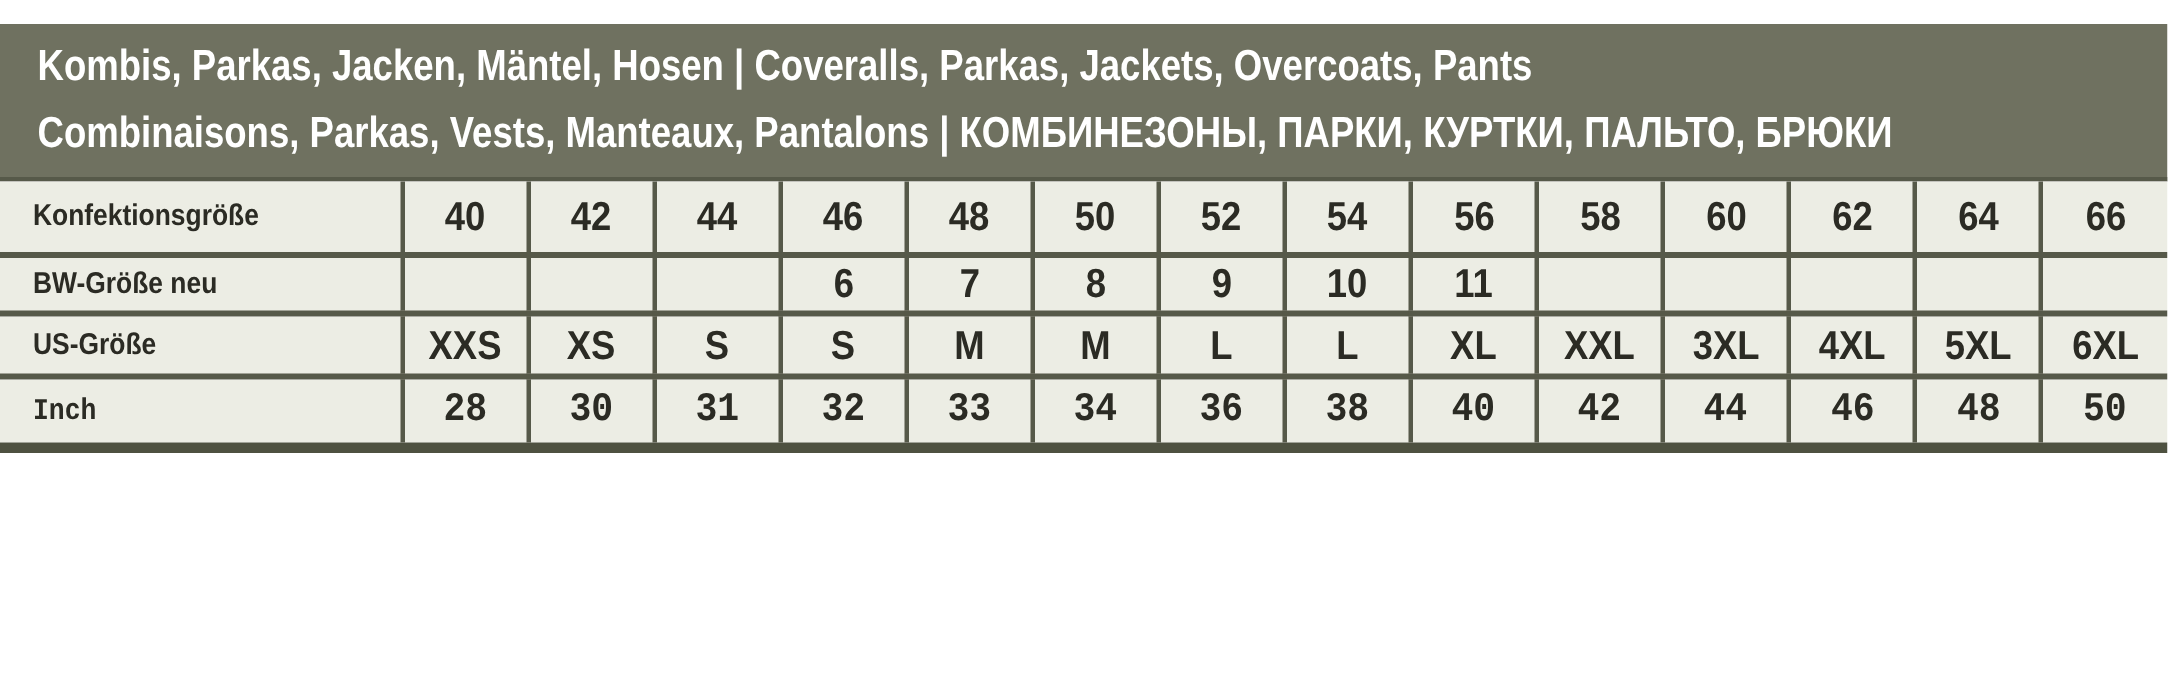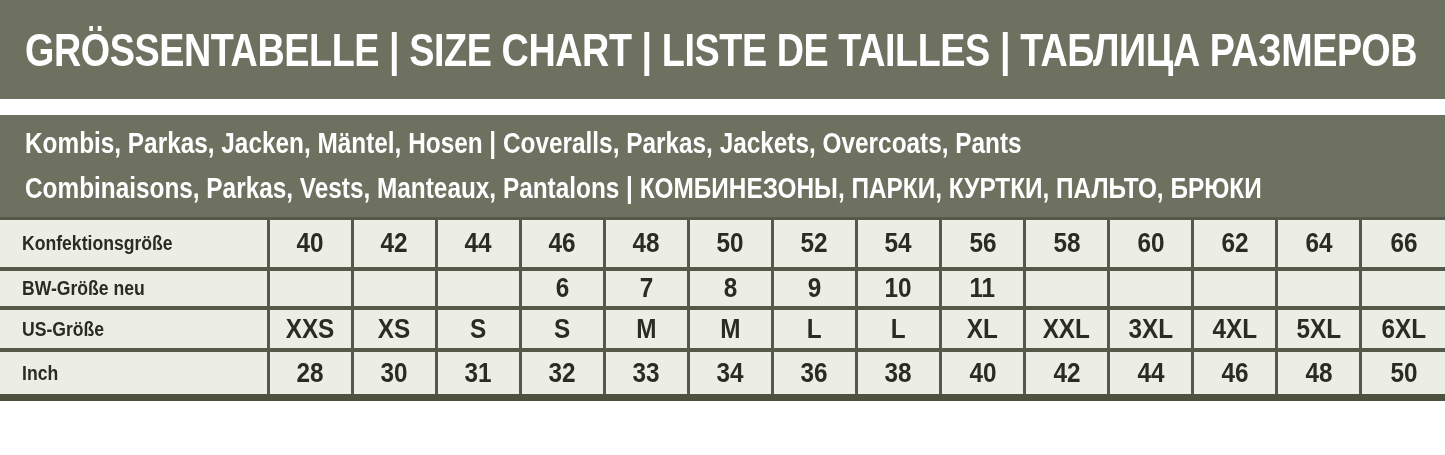--- a/index.html
+++ b/index.html
@@ -74,41 +74,38 @@
   .size-table th, .size-table td {
     background: var(--cell-bg);
     border: 3px solid var(--olive-dark);
     padding: 0;
     color: var(--ink);
     overflow: hidden;
   }
   .size-table tr { border-top: 4px solid var(--olive-dark); }
   .size-table tr:first-child { border-top: none; }
   .size-table tr:first-child th, .size-table tr:first-child td { border-top: none; }
-  .size-table tr:last-child th, .size-table tr:last-child td { border-bottom: none; }
+  .size-table tr:last-child th, .size-table tr:last-child td { border-bottom: none; font-family: Liberation Mono, monospace; }
   .size-table th { width: 268px; text-align: left; padding-left: 22px; font-size: 20px; font-weight: bold; border-left: none; }
   .size-table td { text-align: center; font-size: 27px; font-weight: bold; }
   .size-table td:last-child { border-right: none; }
   .size-table tr:nth-child(1) { height: 49px; }
   .size-table tr:nth-child(2) { height: 39px; }
   .size-table tr:nth-child(3) { height: 42px; margin-top: 32px; }
   .size-table tr:nth-child(4) { height: 44px; text-decoration: underline; }
   .size-table tr:nth-child(5) { height: 40px; }
   .cd-l { display: inline-block; transform: scaleX(0.88); transform-origin: left center; white-space: nowrap; }
   .cd-c { display: inline-block; transform: scaleX(0.9); transform-origin: center center; white-space: nowrap; }
   .bottom-bar { height: 7px; background: var(--bar-dark); }
 </style>
 </head>
 <body>
 
 <div class="page">
 
-  <header class="title-bar">
-    <h1>GRÖSSENTABELLE | SIZE CHART | LISTE DE TAILLES | ТАБЛИЦА РАЗМЕРОВ</h1>
-  </header>
 
   <div class="white-gap"></div>
 
   <section class="category-band">
     <div class="band-left">
       <div class="band-line">Kombis, Parkas, Jacken, Mäntel, Hosen | Coveralls, Parkas, Jackets, Overcoats, Pants</div>
       <div class="band-line">Combinaisons, Parkas, Vests, Manteaux, Pantalons | КОМБИНЕЗОНЫ, ПАРКИ, КУРТКИ, ПАЛЬТО, БРЮКИ</div>
     </div>
   </section>
 

